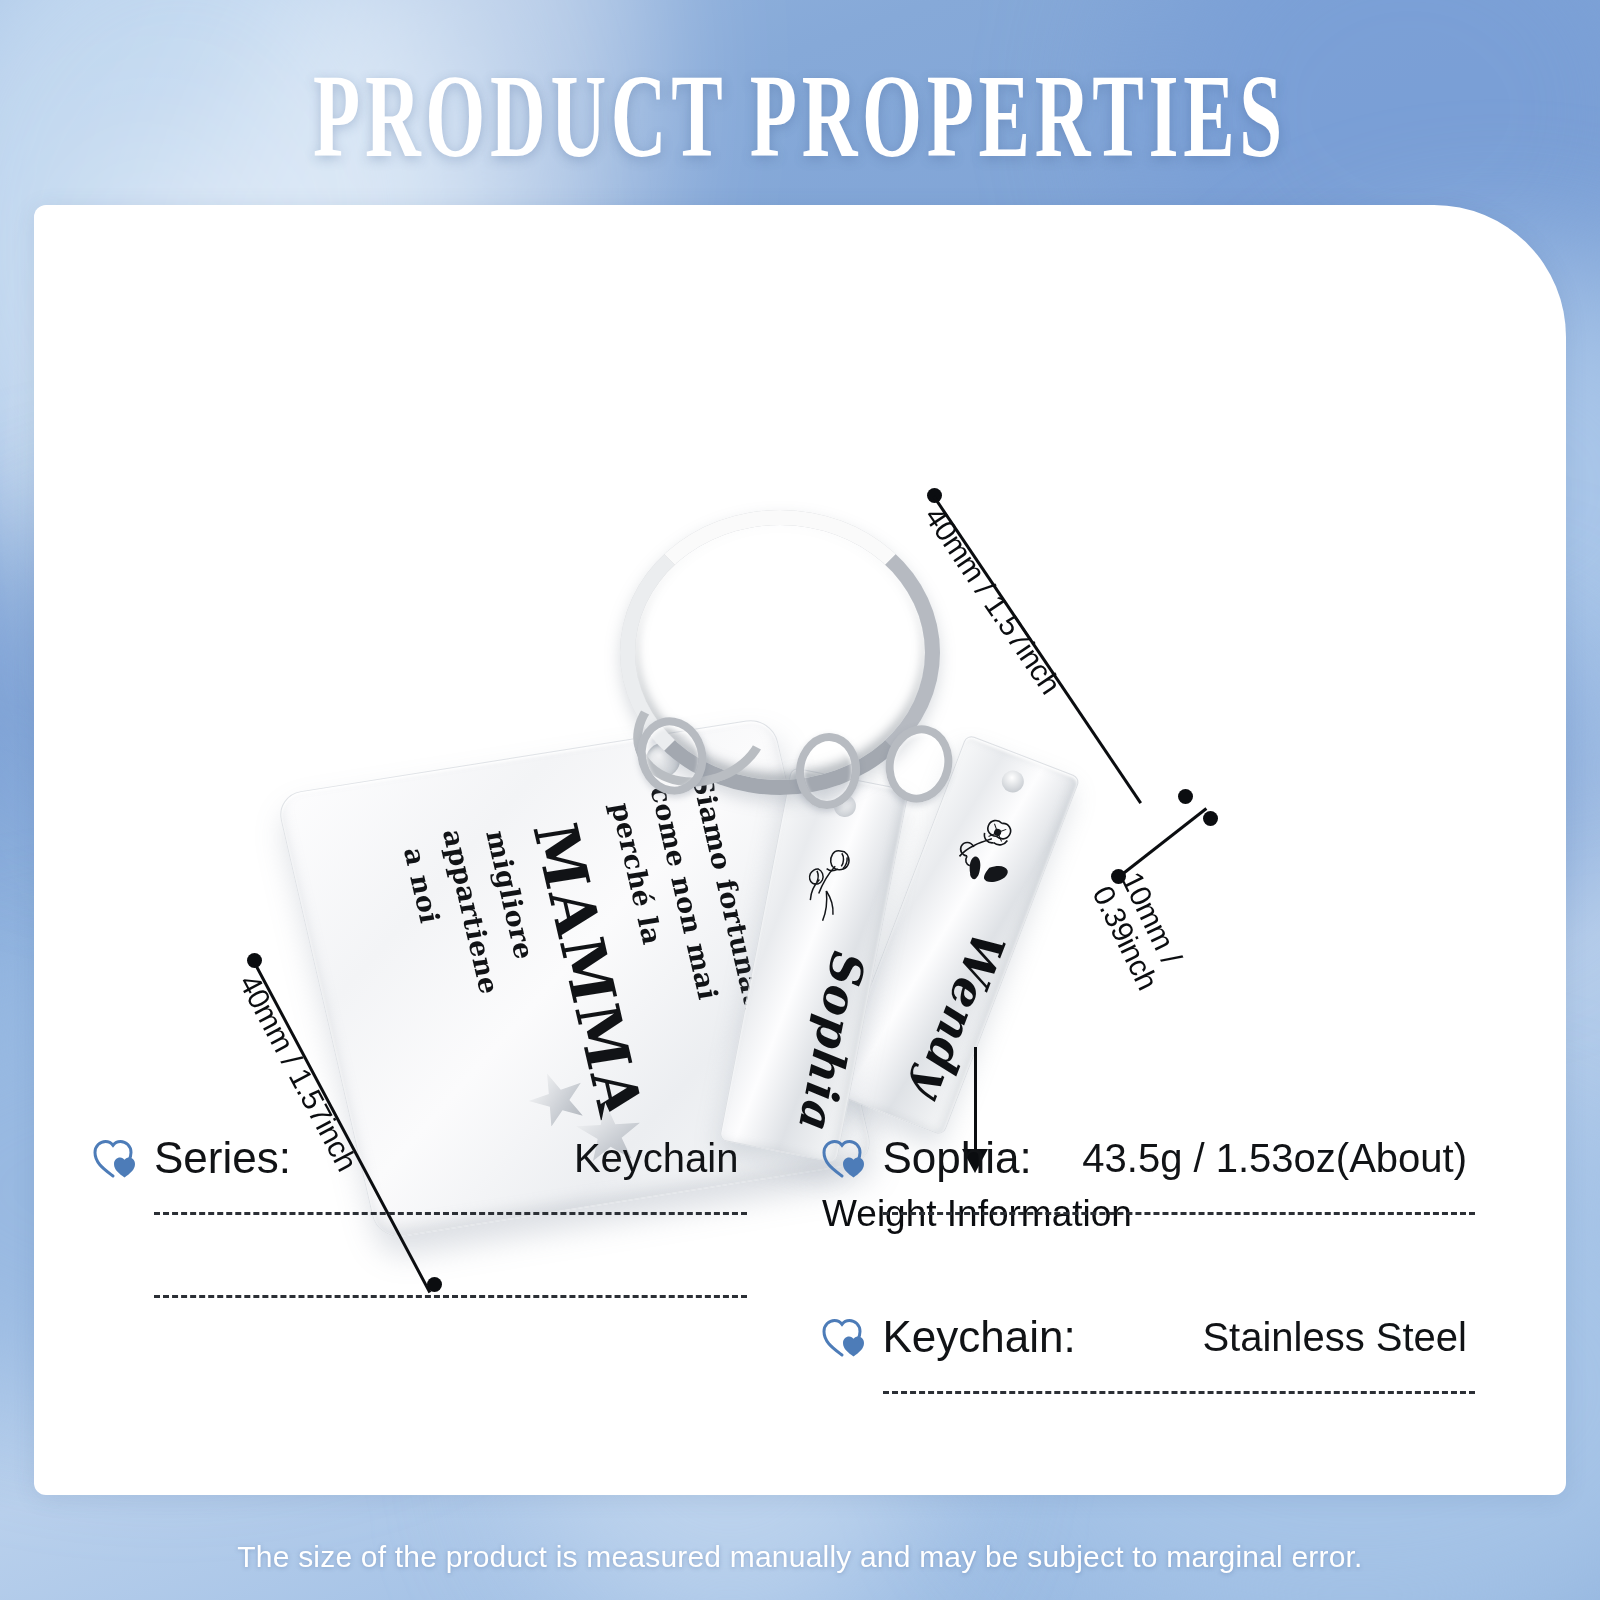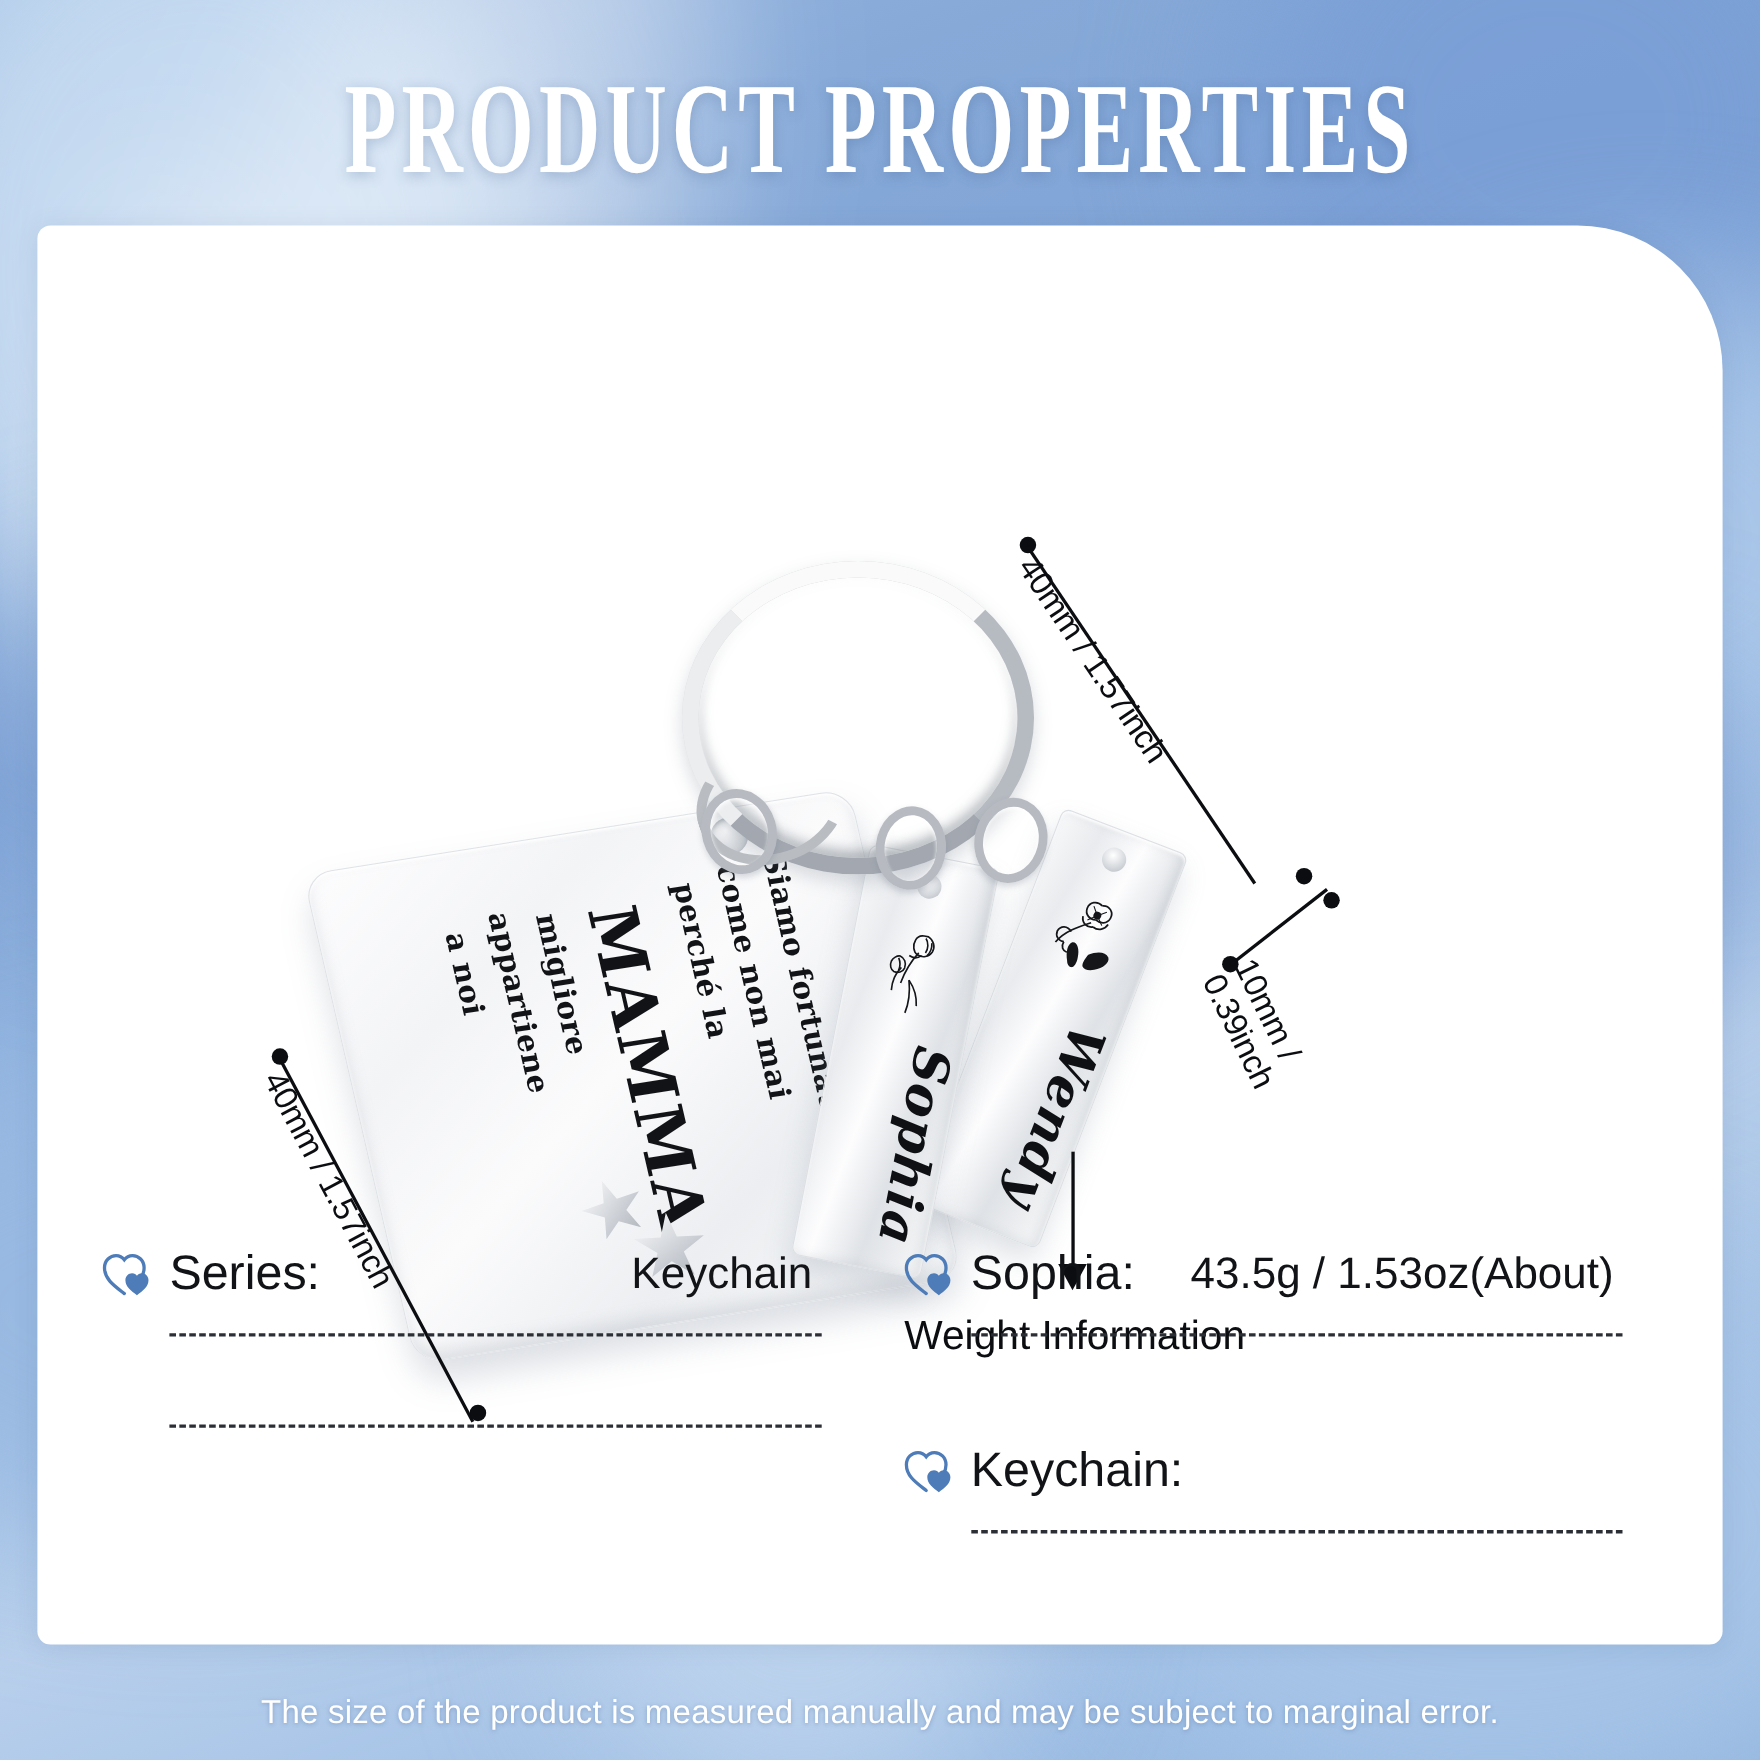--- a/index.html
+++ b/index.html
@@ -363,20 +363,21 @@
         <div class="spec-dash"></div>
       </div>
 
       <div class="spec-cell">
         <div class="spec-top">
           <svg class="heart-ico" viewBox="0 0 46 44">
             <path d="M21 40C12 33 3 27 3 16.5 3 10 8 5.5 13.5 5.5c3.6 0 6.1 1.9 7.5 3.8 1.4-1.9 3.9-3.8 7.5-3.8C34 5.5 39 10 39 16.5c0 3.2-.9 6-2.3 8.4" fill="none" stroke="#4d7cb8" stroke-width="3" stroke-linecap="round"></path>
             <path d="M32.5 41.5c-5.2-4-10.5-7.6-10.5-13.6 0-3.7 2.9-6.3 6.1-6.3 2.1 0 3.5 1.1 4.4 2.2.9-1.1 2.3-2.2 4.4-2.2 3.2 0 6.1 2.6 6.1 6.3 0 6-5.3 9.6-10.5 13.6z" fill="#4d7cb8"></path>
           </svg>
           <span class="spec-label">Keychain:</span>
+          <span class="spec-value">Stainless Steel</span>
         </div>
         <div class="spec-dash"></div>
       </div>
     </div>
 
   </div>
 </div>
 
 <div id="footer">The size of the product is measured manually and may be subject to marginal error.</div>
 

